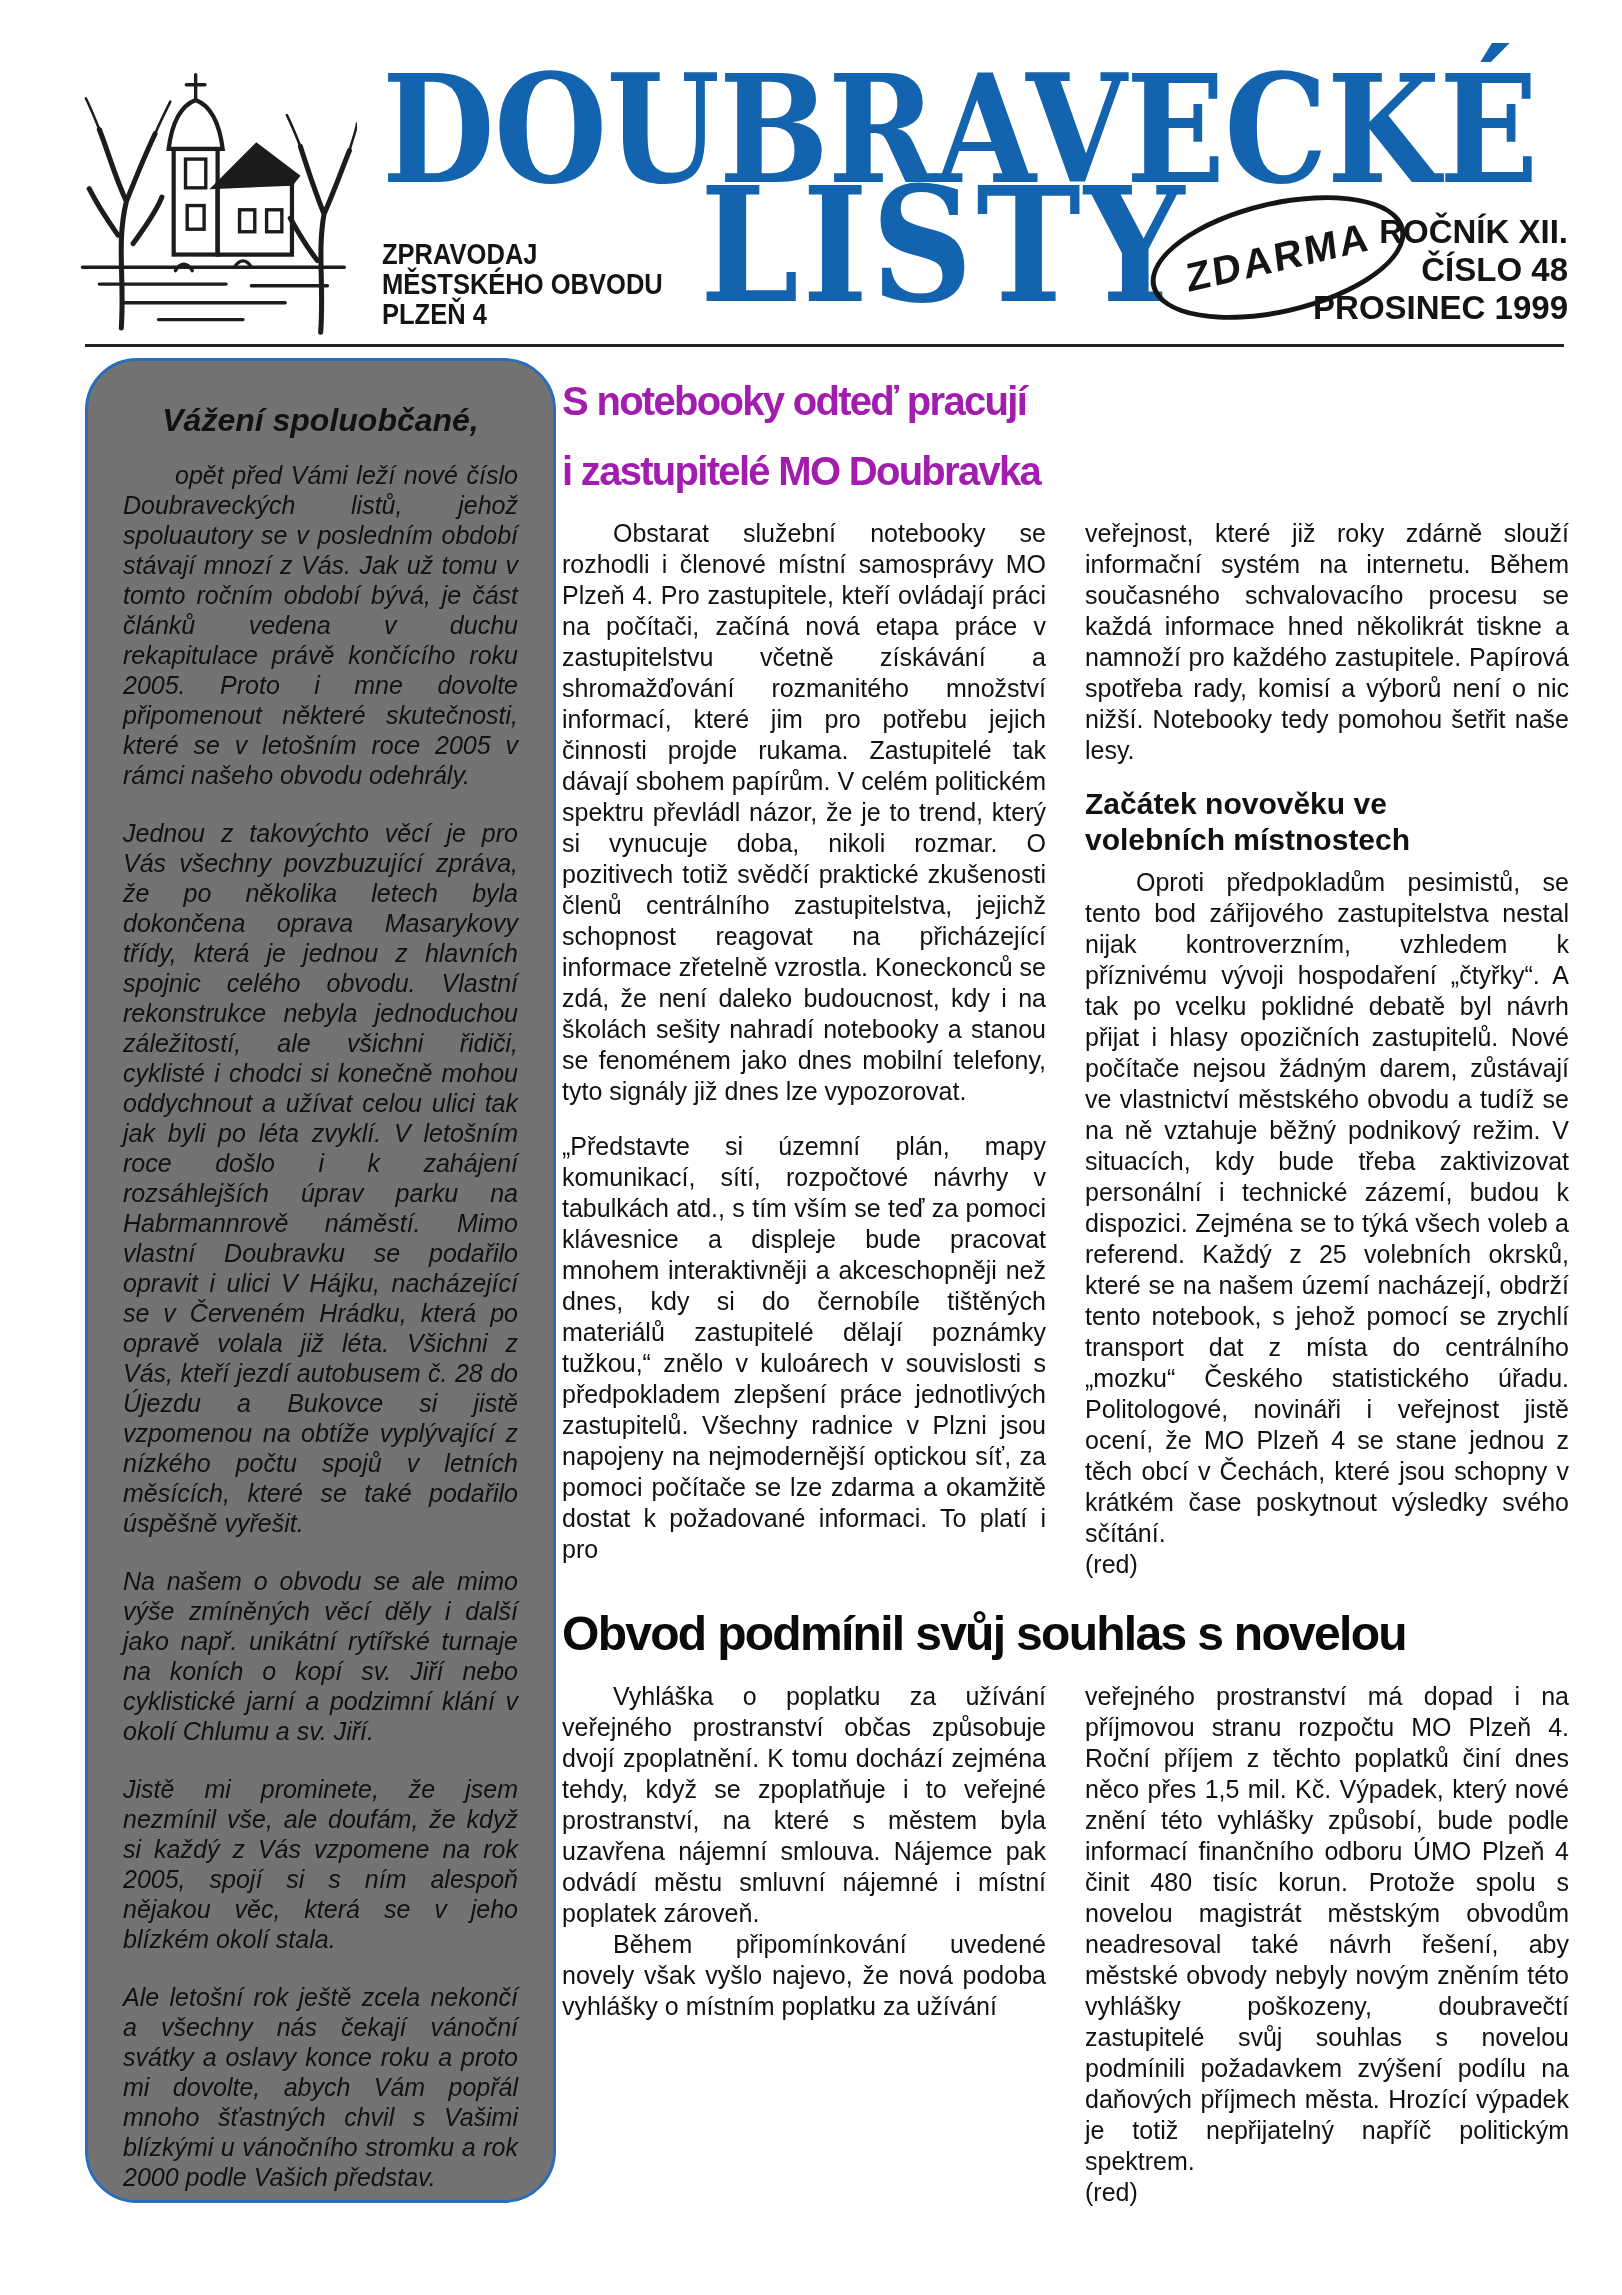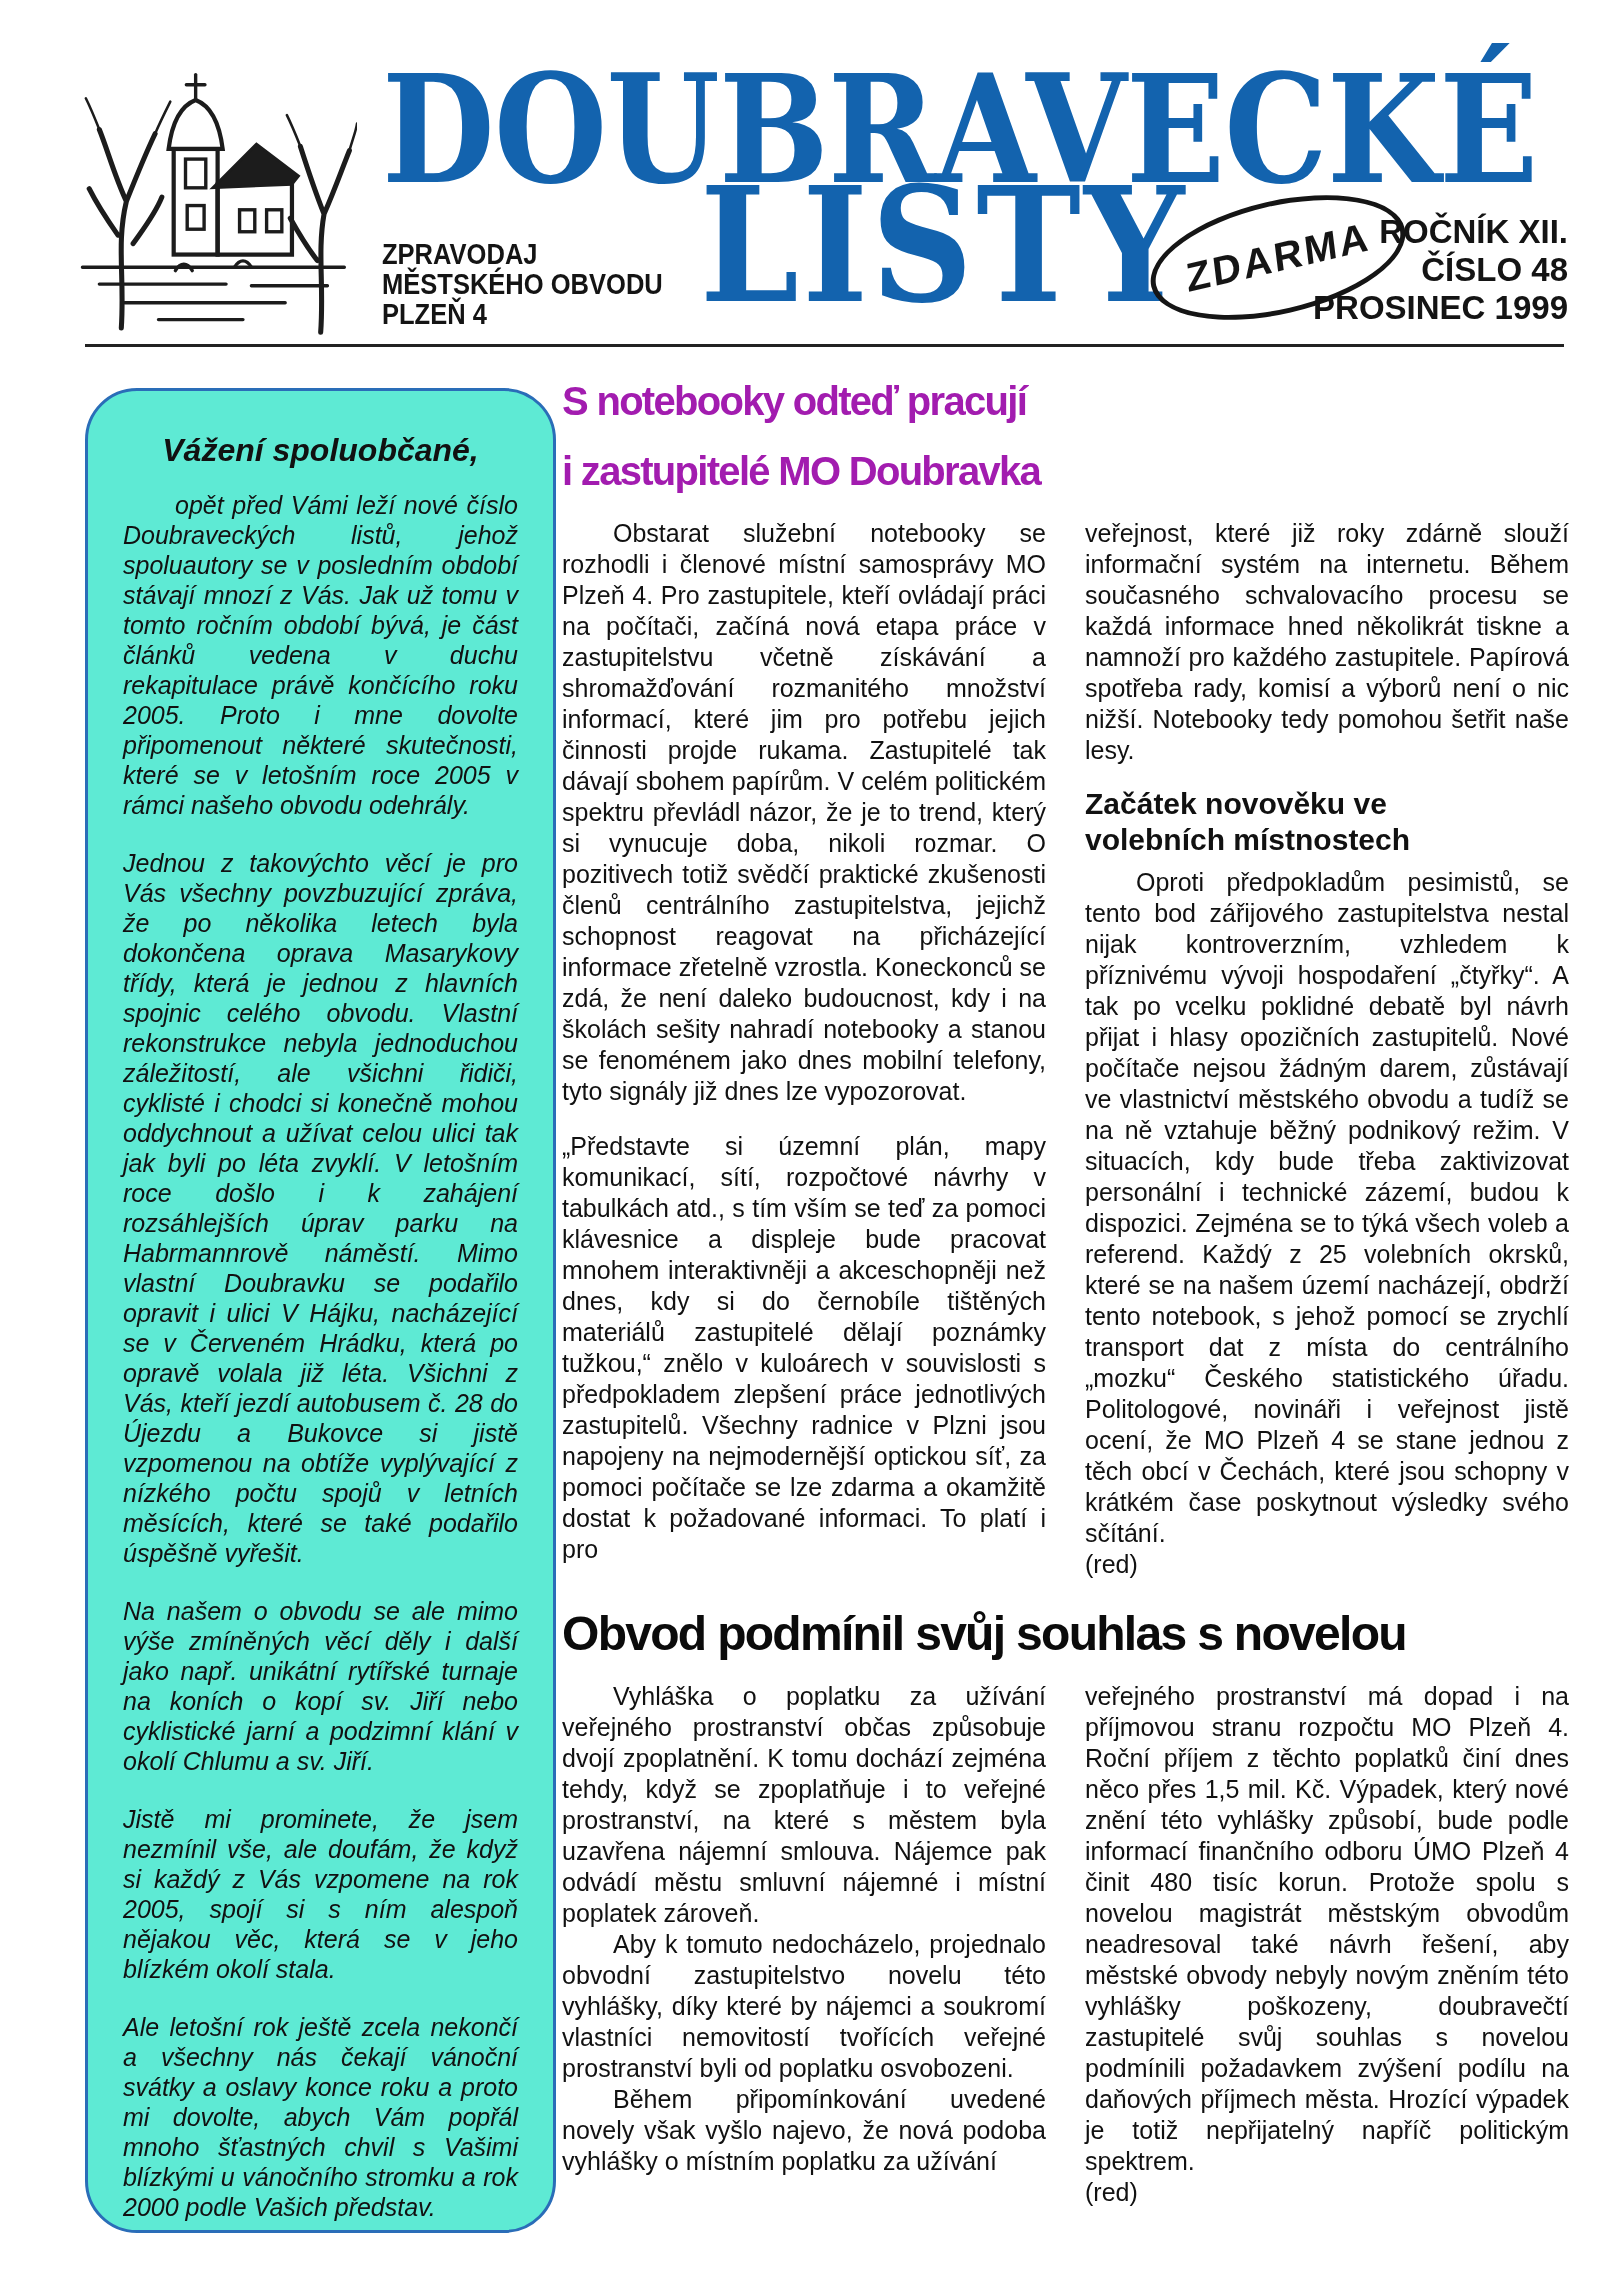--- a/index.html
+++ b/index.html
@@ -50,23 +50,23 @@
     text-align:right;font-weight:bold;font-size:33px;line-height:38px;
     color:#141414;white-space:nowrap;
   }
   .m-rule{
     position:absolute;left:85px;top:344px;width:1479px;height:2.5px;
     background:#222;
   }
   .m-logo{position:absolute;left:74px;top:49px;width:283px;height:292px;}
   
   .letterbox{
-    position:absolute;left:85px;top:388px;width:471px;height:1845px;
+    position:absolute;left:85px;top:358px;width:471px;height:1845px;
     box-sizing:border-box;
-    background:#5eead4;
+    background:#737373;
     border:3.4px solid #2a6db8;
     border-radius:52px;
     padding:25px 35px 25px 35px;
     overflow:hidden;
     font-style:italic;
     font-size:25px;line-height:30px;
   }
   .letterbox .lt-title{
     text-align:center;font-weight:bold;font-size:32px;
     margin:18.6px 0 25px 0;
@@ -182,21 +182,20 @@
         <p class="indent">Oproti předpokladům pesimistů, se tento bod zářijového zastupitelstva nestal nijak kontroverzním, vzhledem k příznivému vývoji hospodaření „čtyřky“. A tak po vcelku poklidné debatě byl návrh přijat i hlasy opozičních zastupitelů. Nové počítače nejsou žádným darem, zůstávají ve vlastnictví městského obvodu a tudíž se na ně vztahuje běžný podnikový režim. V situacích, kdy bude třeba zaktivizovat personální i technické zázemí, budou k dispozici. Zejména se to týká všech voleb a referend. Každý z 25 volebních okrsků, které se na našem území nacházejí, obdrží tento notebook, s jehož pomocí se zrychlí transport dat z místa do centrálního „mozku“ Českého statistického úřadu. Politologové, novináři i veřejnost jistě ocení, že MO Plzeň 4 se stane jednou z těch obcí v Čechách, které jsou schopny v krátkém čase poskytnout výsledky svého sčítání.</p>
         <p class="byline">(red)</p>
       </div>
     </div>
 
     <div class="headline2">Obvod podmínil svůj souhlas s novelou</div>
 
     <div class="cols">
       <div class="col">
         <p class="indent">Vyhláška o poplatku za užívání veřejného prostranství občas způsobuje dvojí zpoplatnění. K tomu dochází zejména tehdy, když se zpoplatňuje i to veřejné prostranství, na které s městem byla uzavřena nájemní smlouva. Nájemce pak odvádí městu smluvní nájemné i místní poplatek zároveň.</p>
-        <p class="indent">Aby k tomuto nedocházelo, projednalo obvodní zastupitelstvo novelu této vyhlášky, díky které by nájemci a soukromí vlastníci nemovitostí tvořících veřejné prostranství byli od poplatku osvobozeni.</p>
         <p class="indent">Během připomínkování uvedené novely však vyšlo najevo, že nová podoba vyhlášky o místním poplatku za užívání</p>
       </div>
       <div class="col">
         <p>veřejného prostranství má dopad i na příjmovou stranu rozpočtu MO Plzeň 4. Roční příjem z těchto poplatků činí dnes něco přes 1,5 mil. Kč. Výpadek, který nové znění této vyhlášky způsobí, bude podle informací finančního odboru ÚMO Plzeň 4 činit 480 tisíc korun. Protože spolu s novelou magistrát městským obvodům neadresoval také návrh řešení, aby městské obvody nebyly novým zněním této vyhlášky poškozeny, doubravečtí zastupitelé svůj souhlas s novelou podmínili požadavkem zvýšení podílu na daňových příjmech města. Hrozící výpadek je totiž nepřijatelný napříč politickým spektrem.</p>
         <p class="byline">(red)</p>
       </div>
     </div>
 
   </div>
 </div>

